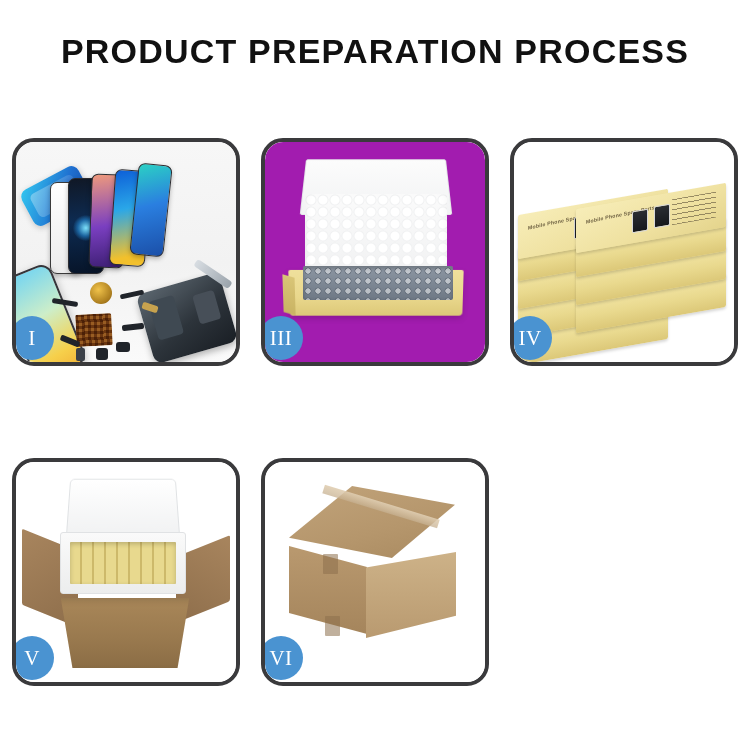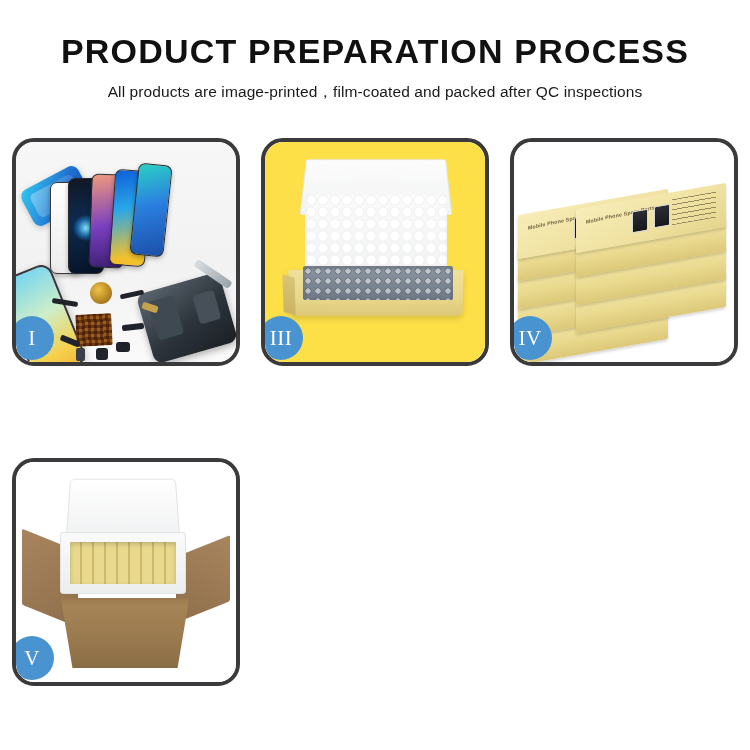--- a/index.html
+++ b/index.html
@@ -188,21 +188,21 @@
   }
   .cg1{ left: 36px; bottom: 18px; transform: rotate(-10deg); }
   .cg2{ left: 118px; bottom: 18px; transform: rotate(8deg); }
   .conn-white{
     position:absolute; left: 52px; top: 82px;
     width: 14px; height: 12px; border-radius:2px;
     background:#e8ebee; z-index:3;
   }
 
   
-  .p3 { background:#fde047; }
+  .p3 { background:#a21caf; }
   .box3-lid {
     position:absolute; left: 38px; top: 14px;
     width: 146px; height: 60px;
     background: linear-gradient(180deg,#fcfcfc,#f2f3f4);
     border: 1px solid #e4e6e8;
     border-radius: 2px;
     transform: perspective(260px) rotateX(22deg);
   }
   .foam3 {
     position:absolute; left: 40px; top: 52px;
@@ -344,21 +344,20 @@
   .tabA{ left: 58px; top: 92px; }
   .tabB{ left: 60px; top: 154px; }
 </style>
 </head>
 <body>
 
 <div class="page">
 
   <div class="header">
     <div class="title">PRODUCT PREPARATION PROCESS</div>
-    <div class="subtitle">All products are image-printed，film-coated and packed after QC inspections</div>
   </div>
 
   <div class="grid">
 
     <div class="panel">
       <div class="stage p1">
         <div class="ph-blue"></div>
         <div class="ph e"></div>
         <div class="ph d"></div>
         <div class="ph c"></div>
@@ -424,15 +423,26 @@
         <div class="flapL"></div>
         <div class="flapR"></div>
         <div class="foamLid"></div>
         <div class="foamBase"></div>
         <div class="innerBoxes"></div>
         <div class="cartonBody"></div>
         <span class="badge">V</span>
       </div>
     </div>
 
+    <div class="panel">
+      <div class="stage p6">
+        <div class="cTop"></div>
+        <div class="cFrontL"></div>
+        <div class="cFrontR"></div>
+        <div class="tape"></div>
+        <div class="tab tabA"></div>
+        <div class="tab tabB"></div>
+        <span class="badge">VI</span>
+      </div>
+    </div>
 
   </div>
 </div>
 
 </body></html>

